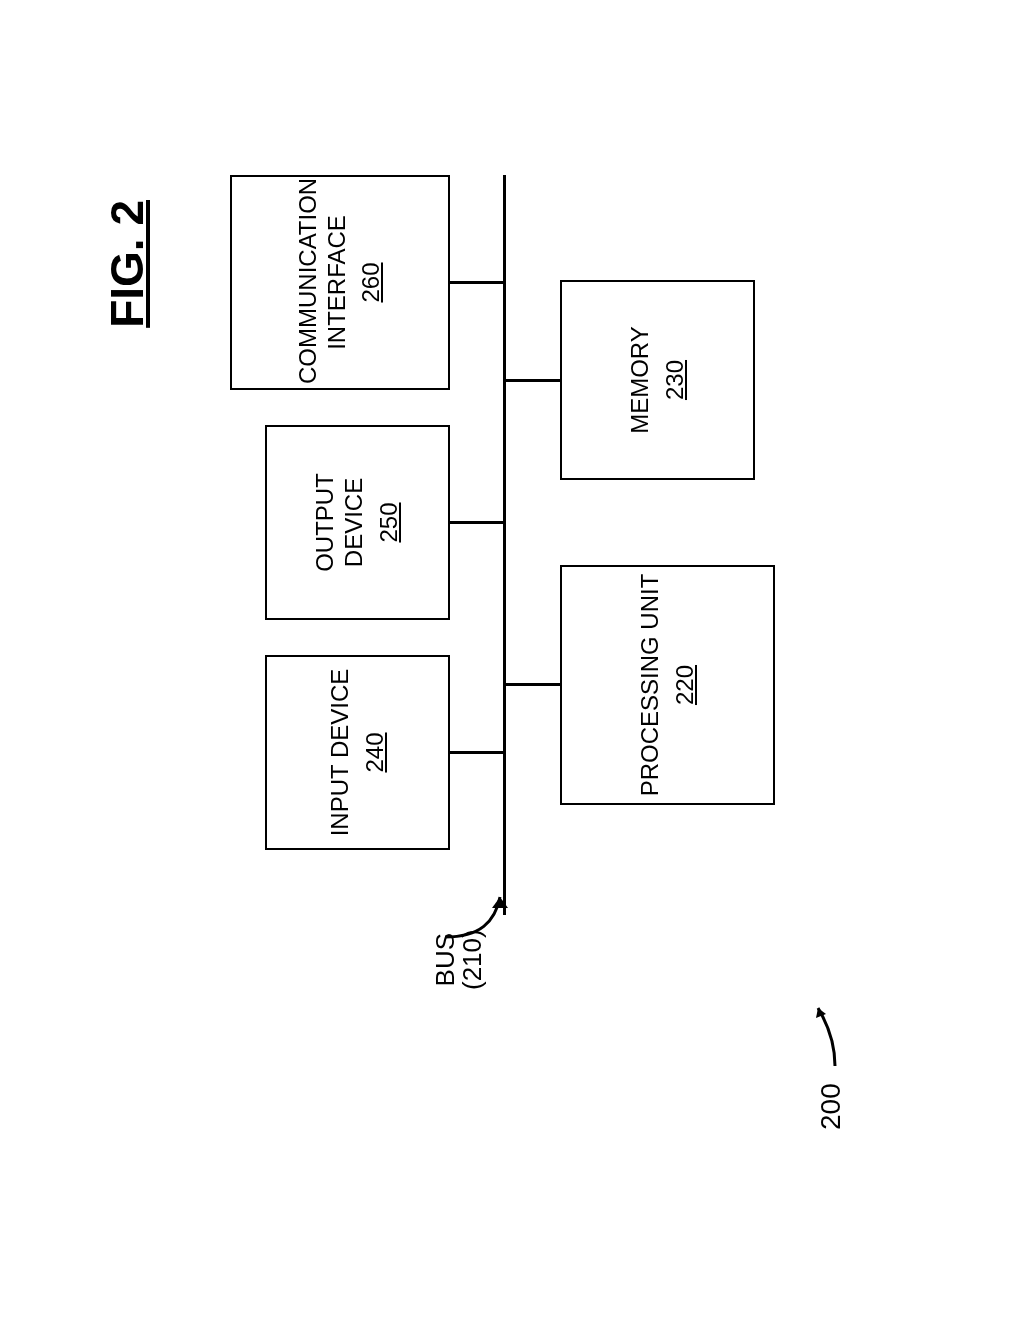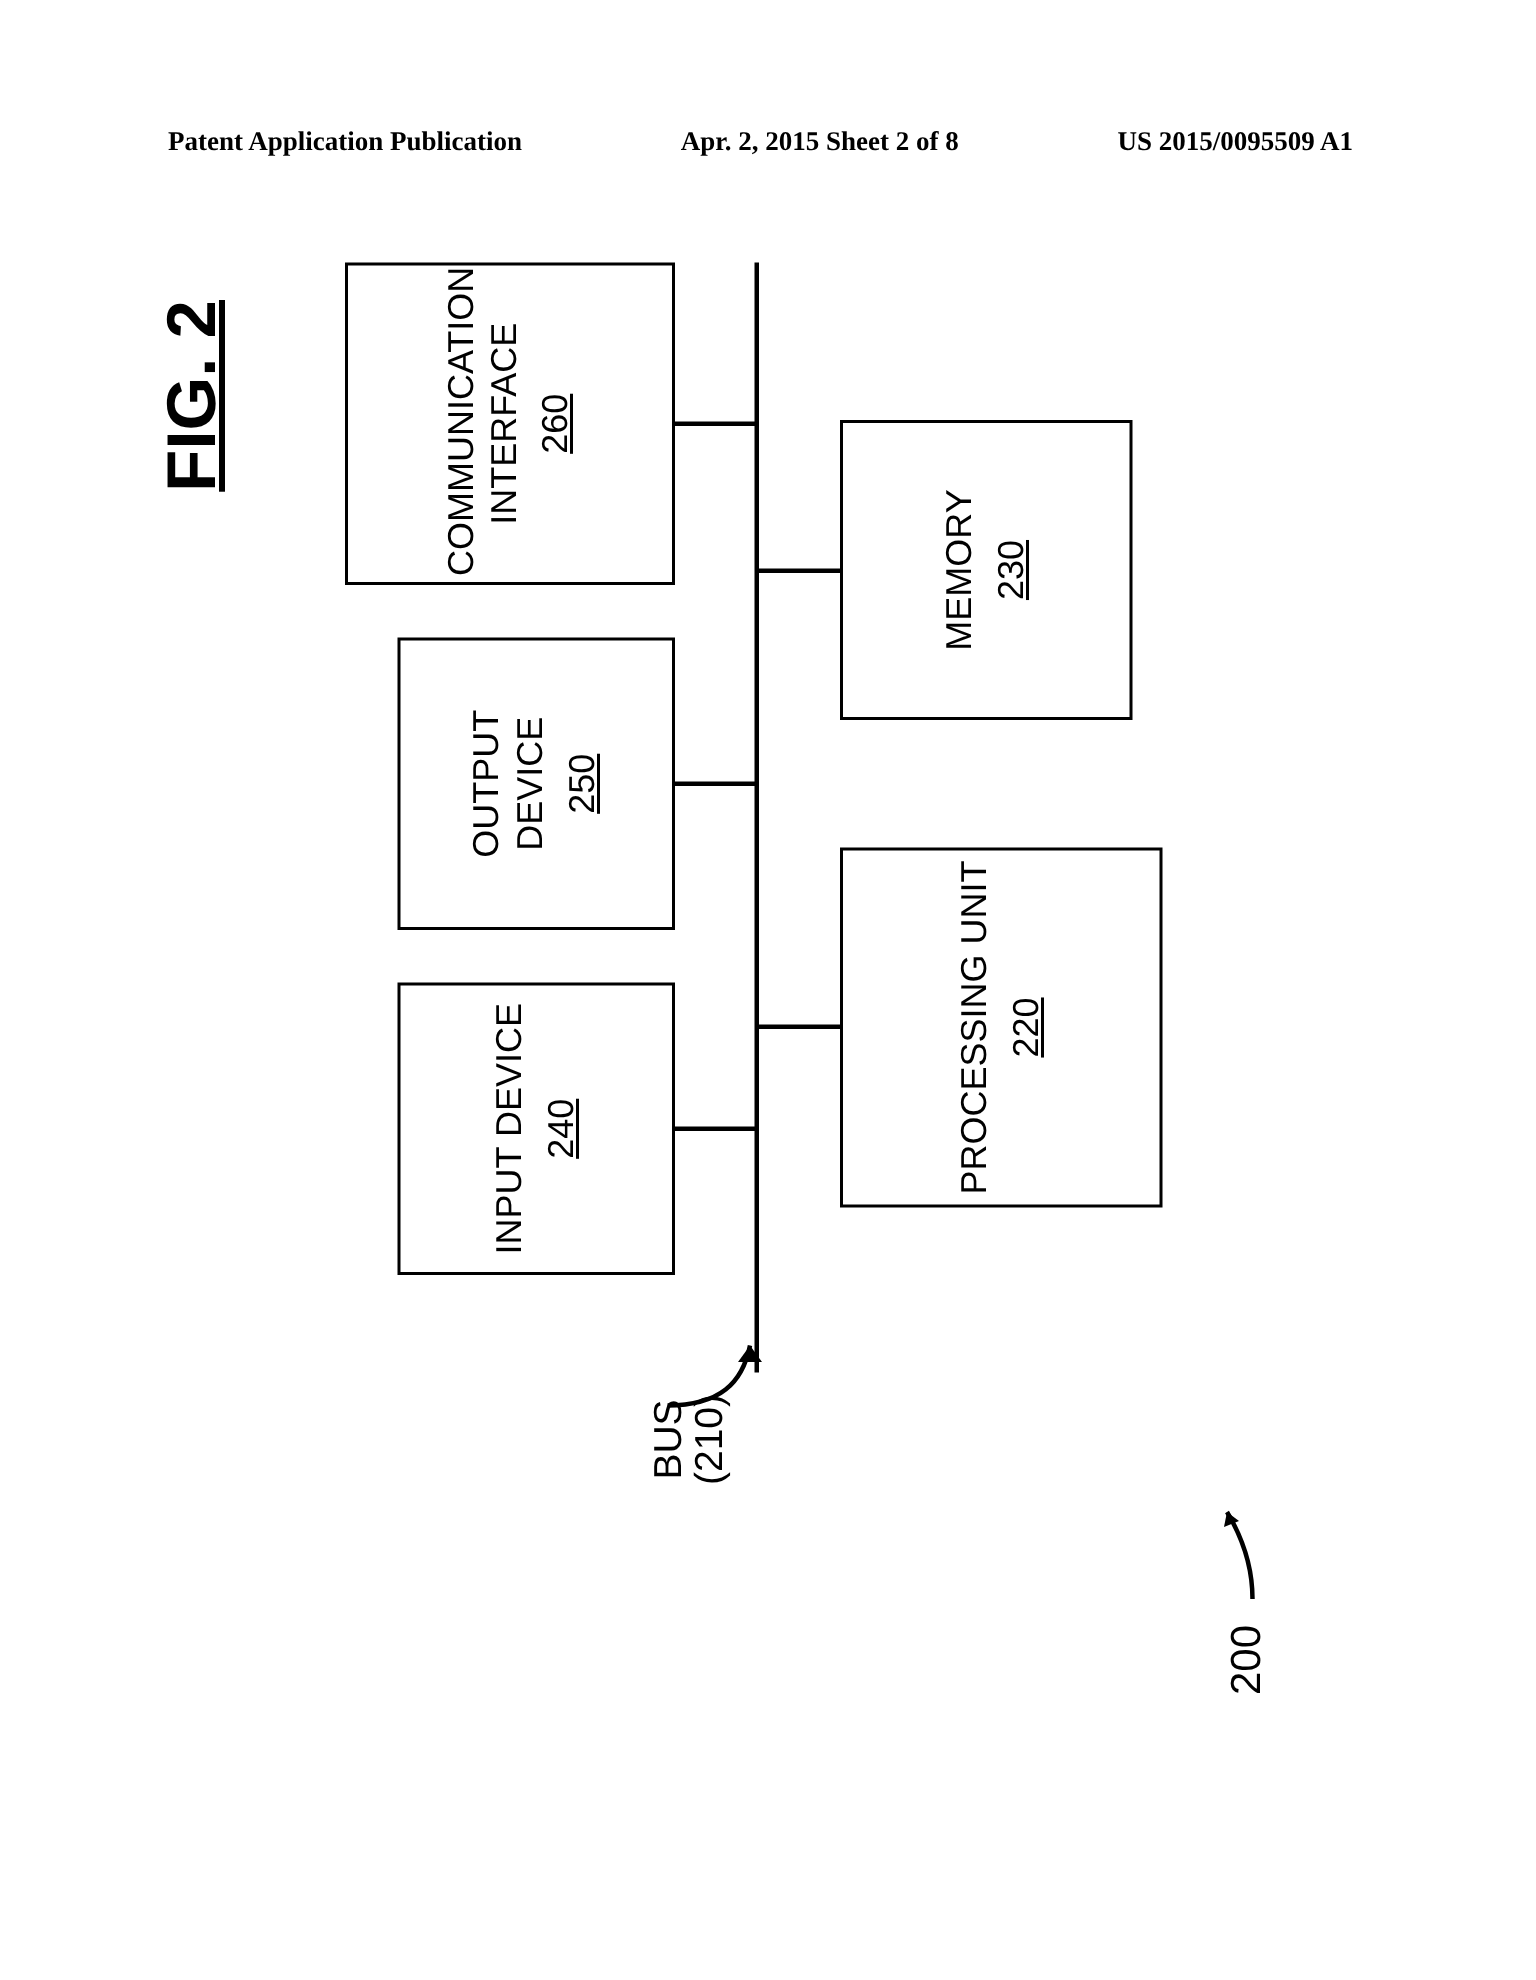--- a/index.html
+++ b/index.html
@@ -118,25 +118,20 @@
     position: absolute;
     left: 218px;
     top: 350px;
   }
 </style>
 </head>
 <body>
 
 <div class="page">
 
-  <div class="header">
-    <span class="header-left">Patent Application Publication</span>
-    <span class="header-center">Apr. 2, 2015  Sheet 2 of 8</span>
-    <span class="header-right">US 2015/0095509 A1</span>
-  </div>
 
   <div class="diagram-slot">
     <div class="diagram-canvas">
 
       <div class="fig-title">FIG. 2</div>
 
       <div class="ref-200">200</div>
       <svg class="arrow-200" viewBox="0 0 80 30">
         <path d="M2 25 C 20 25, 40 20, 60 8" stroke="#000" stroke-width="3" fill="none"></path>
         <polygon points="60,8 50,6 54,16" fill="#000"></polygon>

